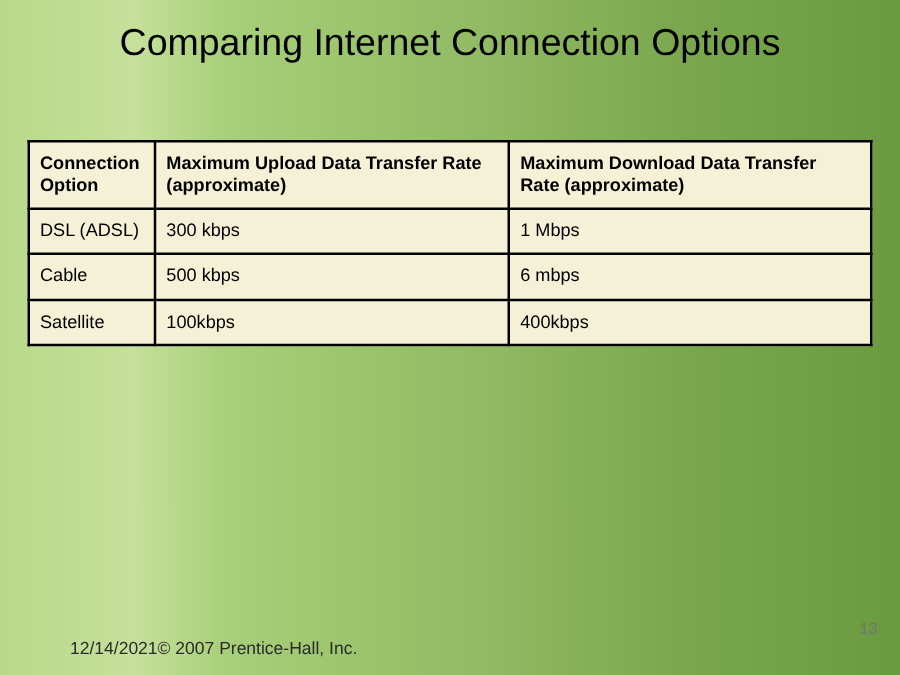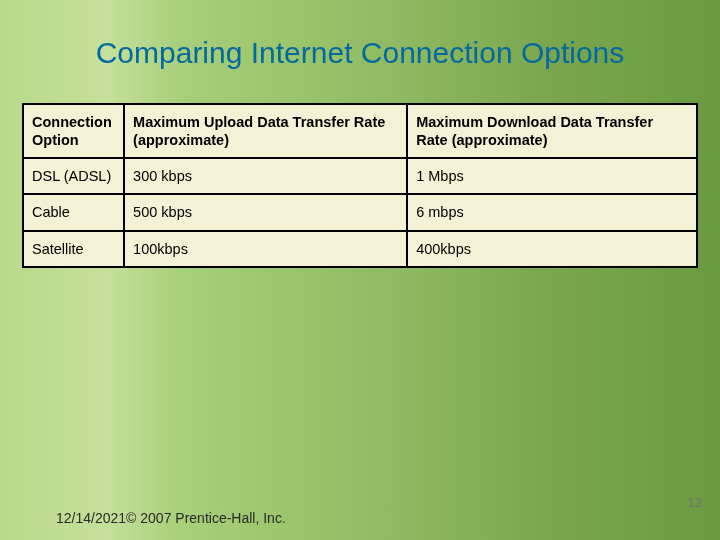--- a/index.html
+++ b/index.html
@@ -14,27 +14,27 @@
       #9bc56d 40%,
       #8fb962 55%,
       #7ba84e 75%,
       #6a9a3f 100%);
     position: relative;
     overflow: hidden;
   }
   .title {
     text-align: center;
     font-size: 30px;
-    color: #0369a1;
-    padding-top: 36px;
+    color: #000000;
+    padding-top: 18px;
     padding-bottom: 10px;
     font-weight: normal;
   }
   .table-wrap {
-    margin: 23px 22px 0 22px;
+    margin: 50px 22px 0 22px;
   }
   table {
     width: 100%;
     border-collapse: collapse;
     background: #f4f1d6;
   }
   th, td {
     border: 2px solid #000;
     padding: 8px 8px;
     text-align: left;

